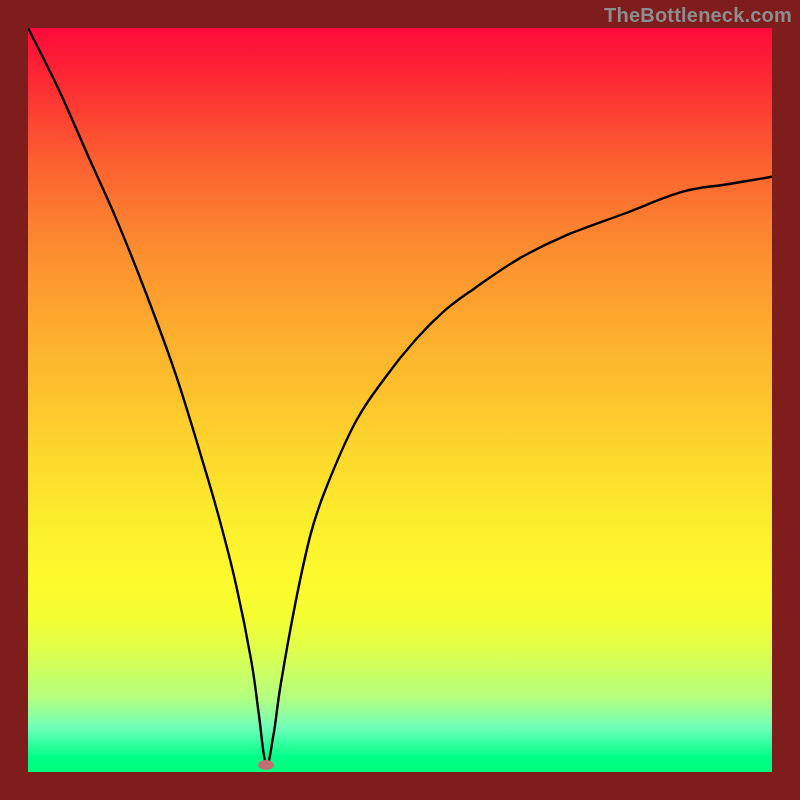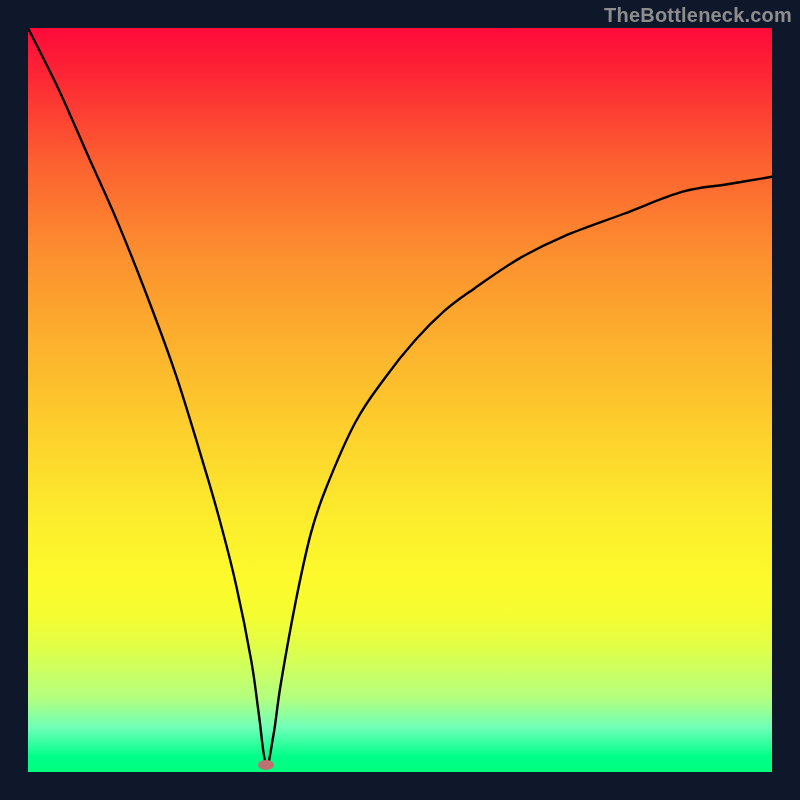--- a/index.html
+++ b/index.html
@@ -8,21 +8,21 @@
     width: 800px;
     height: 800px;
     overflow: hidden;
     background: #000;
     font-family: Arial, Helvetica, sans-serif;
   }
   .frame {
     position: relative;
     width: 800px;
     height: 800px;
-    background: #0f172a;
+    background: #7f1d1d;
   }
   .plot {
     position: absolute;
     left: 28px;
     top: 28px;
     width: 744px;
     height: 744px;
     background: linear-gradient(
       to bottom,
       #fe0a3a 0%,

